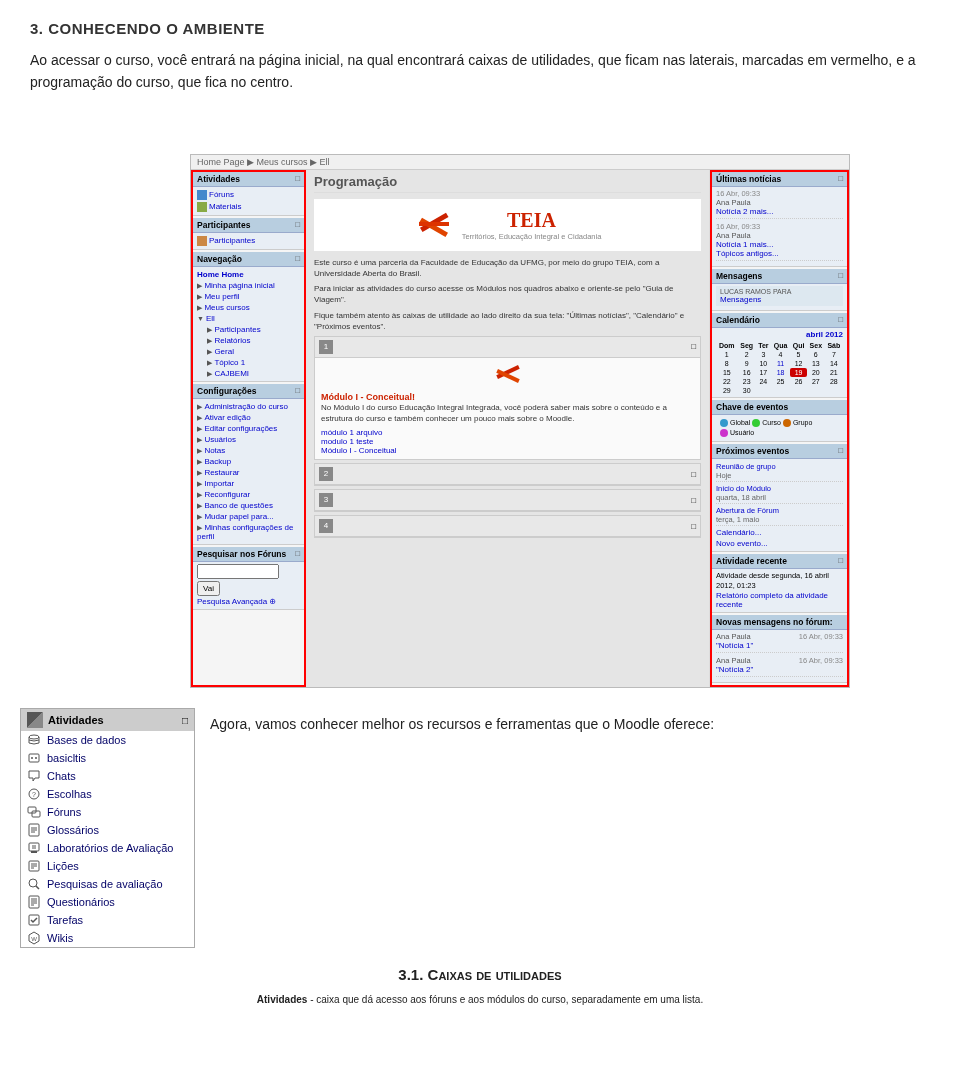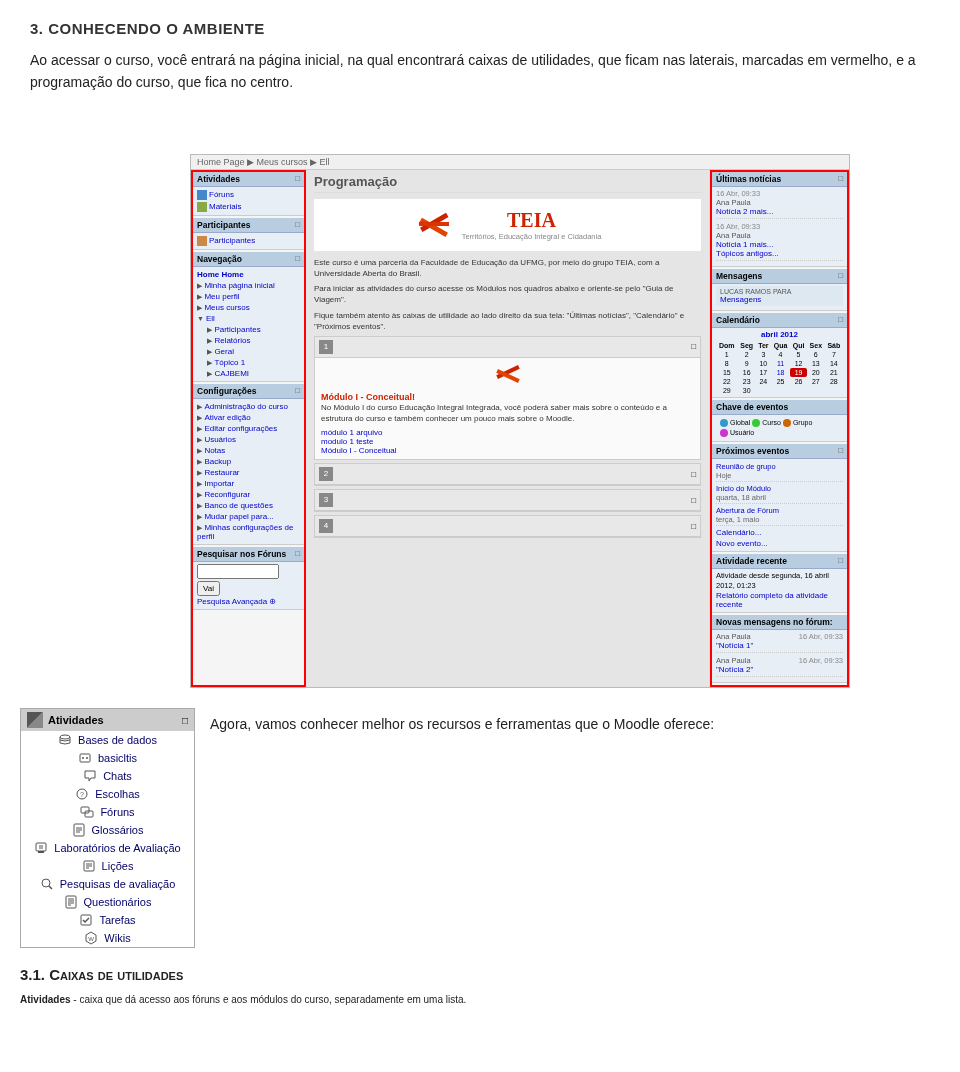--- a/index.html
+++ b/index.html
@@ -233,21 +233,21 @@
     .sc-right {
       width: 139px;
       border-left: 2px solid red;
       background: #f5f5f5;
       font-size: 8px;
     }
 
     .calendar-month {
       font-size: 8px;
       font-weight: bold;
-      text-align: center;
+      text-align: right;
       margin-bottom: 2px;
       color: #00c;
     }
 
     .cal-table {
       width: 100%;
       border-collapse: collapse;
       font-size: 7px;
     }
 
@@ -353,21 +353,20 @@
       flex-shrink: 0;
     }
 
     .acts-item {
       display: flex;
       align-items: center;
       gap: 6px;
       padding: 2px 6px;
       font-size: 11px;
       color: #000066;
-      justify-content: center;
     }
 
     .acts-item-icon {
       width: 14px;
       height: 14px;
       display: flex;
       align-items: center;
       justify-content: center;
       font-size: 10px;
       flex-shrink: 0;
@@ -379,20 +378,21 @@
     }
 
     .lower-text p {
       font-size: 14px;
       line-height: 1.7;
       color: #222;
     }
 
     .final-section {
       padding: 8px 20px 15px 20px;
+      text-align: center;
     }
 
     .final-heading {
       font-size: 15px;
       font-weight: bold;
       margin-bottom: 8px;
       color: #222;
     }
 
     .final-para {

